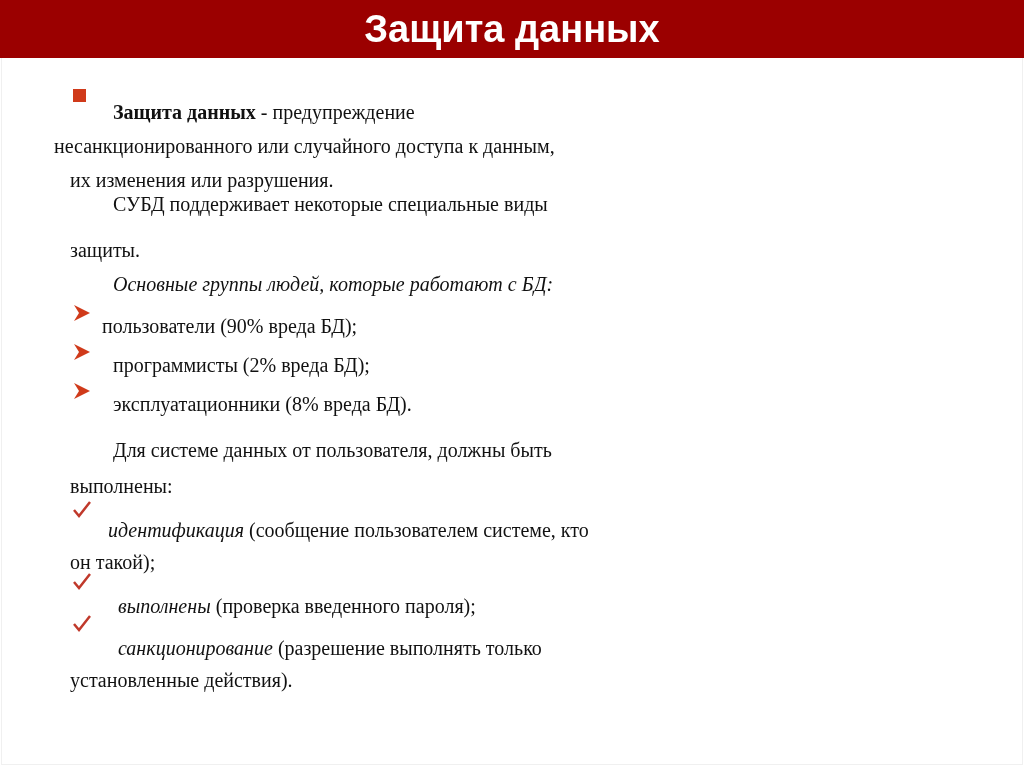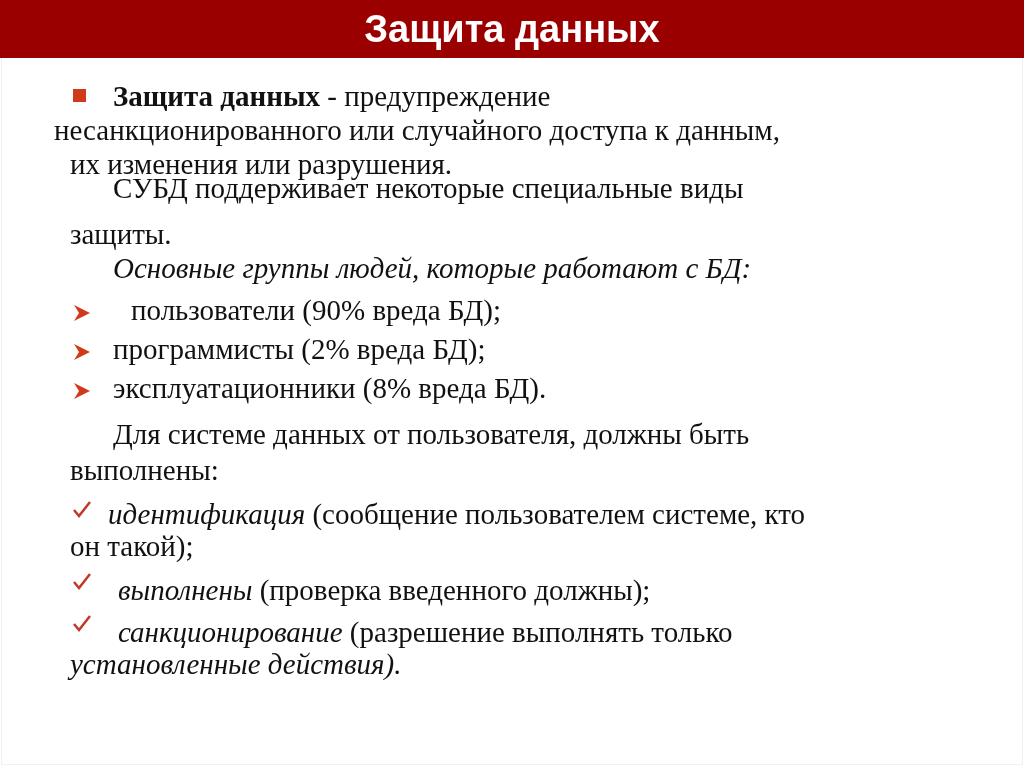--- a/index.html
+++ b/index.html
@@ -2,21 +2,21 @@
 <html><head>
 <meta charset="utf-8">
 <style>
   html, body { margin:0; padding:0; }
   body { width:1024px; height:767px; background:#ffffff; position:relative; overflow:hidden;
          font-family:"Liberation Serif", serif; color:#111; }
   .header { position:absolute; left:0; top:0; width:1024px; height:58px; background:#9b0000;
             display:flex; align-items:center; justify-content:center; }
   .header-title { color:#fff; font-family:"Liberation Sans", sans-serif; font-weight:bold; font-size:38px; }
   .frame { position:absolute; left:1px; top:58px; width:1020px; height:706px; border:1px solid #f0f0f0; border-top:none; }
-  .line { position:absolute; font-size:29px; line-height:32px; white-space:nowrap; }
+  .line { position:absolute; font-size:20px; line-height:32px; white-space:nowrap;margin-top:16px; }
   .sq { position:absolute; width:13px; height:13px; background:#d03a1a; }
   .arrow { position:absolute; width:18px; height:18px; }
   .check { position:absolute; width:20px; height:18px; }
   i { font-style:italic; }
   b { font-weight:bold; }
 </style>
 </head>
 <body>
 
 <div class="header">
@@ -31,21 +31,21 @@
 <div class="line" style="left:54px;top:114px;">несанкционированного или случайного доступа к данным,</div>
 <div class="line" style="left:70px;top:148px;">их изменения или разрушения.</div>
 
 <div class="line" style="left:113px;top:172px;">СУБД поддерживает некоторые специальные виды</div>
 <div class="line" style="left:70px;top:218px;text-align:right;">защиты.</div>
 <div class="line" style="left:113px;top:252px;"><i>Основные группы людей, которые работают с БД:</i></div>
 
 <svg class="arrow" style="left:73px;top:304px;" viewBox="0 0 18 18">
     <path d="M1 1 L17 9 L1 17 L6 9 Z" fill="#d03a1a"></path>
   </svg>
-<div class="line" style="left:131px;top:294px;">пользователи (90% вреда БД);</div>
+<div class="line" style="left:102px;top:294px;">пользователи (90% вреда БД);</div>
 <svg class="arrow" style="left:73px;top:343px;" viewBox="0 0 18 18">
     <path d="M1 1 L17 9 L1 17 L6 9 Z" fill="#d03a1a"></path>
   </svg>
 <div class="line" style="left:113px;top:333px;">программисты (2% вреда БД);</div>
 <svg class="arrow" style="left:73px;top:382px;" viewBox="0 0 18 18">
     <path d="M1 1 L17 9 L1 17 L6 9 Z" fill="#d03a1a"></path>
   </svg>
 <div class="line" style="left:113px;top:372px;">эксплуатационники (8% вреда БД).</div>
 
 <div class="line" style="left:113px;top:418px;">Для системе данных от пользователя, должны быть</div>
@@ -53,19 +53,19 @@
 
 <svg class="check" style="left:72px;top:500px;" viewBox="0 0 20 18">
     <path d="M2 10 L7 16 L18 2" stroke="#c0392b" stroke-width="2.5" fill="none"></path>
   </svg>
 <div class="line" style="left:108px;top:498px;"><i>идентификация</i><span> (сообщение пользователем системе, кто</span></div>
 <div class="line" style="left:70px;top:530px;">он такой);</div>
 
 <svg class="check" style="left:72px;top:572px;" viewBox="0 0 20 18">
     <path d="M2 10 L7 16 L18 2" stroke="#c0392b" stroke-width="2.5" fill="none"></path>
   </svg>
-<div class="line" style="left:118px;top:574px;"><i>выполнены</i><span> (проверка введенного должны);</span></div>
+<div class="line" style="left:118px;top:574px;"><i>выполнены</i><span> (проверка введенного пароля);</span></div>
 
 <svg class="check" style="left:72px;top:614px;" viewBox="0 0 20 18">
     <path d="M2 10 L7 16 L18 2" stroke="#c0392b" stroke-width="2.5" fill="none"></path>
   </svg>
 <div class="line" style="left:118px;top:616px;"><i>санкционирование</i><span> (разрешение выполнять только</span></div>
-<div class="line" style="left:70px;top:648px;font-style:italic;">установленные действия).</div>
+<div class="line" style="left:70px;top:648px;">установленные действия).</div>
 
 </body></html>

